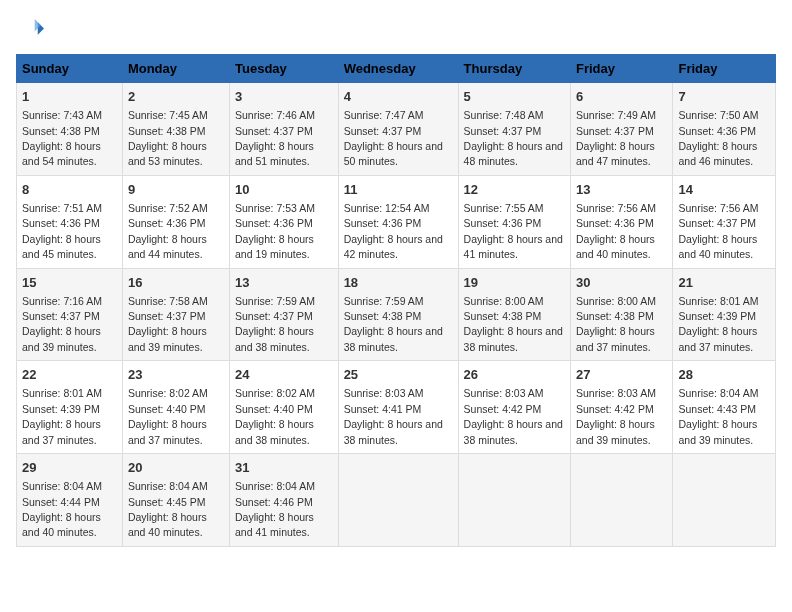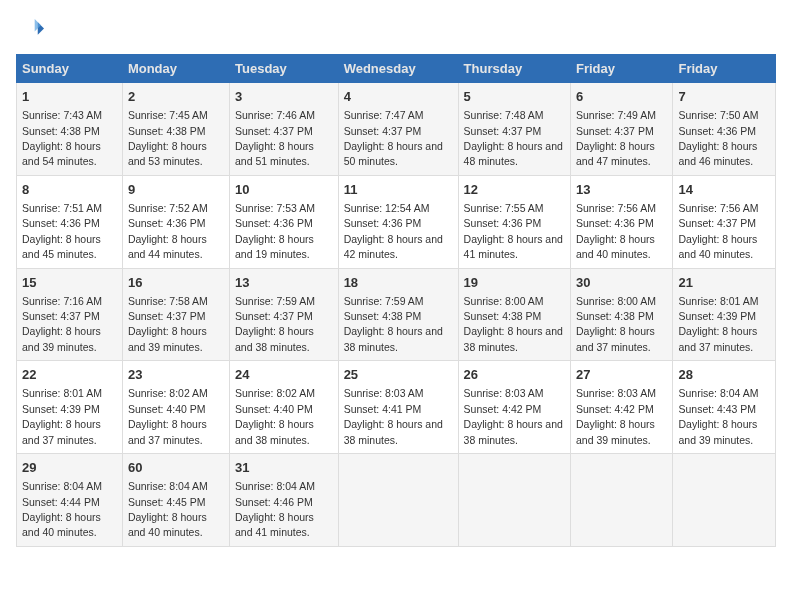--- a/index.html
+++ b/index.html
@@ -44,21 +44,21 @@
       font-size: 15px;
       color: #444;
     }
     table {
       width: 100%;
       border-collapse: collapse;
       font-size: 11px;
     }
     thead tr th {
       background-color: #2e6db4;
-      color: #e5e5e5;
+      color: #000000;
       font-size: 13px;
       font-weight: bold;
       padding: 6px 5px;
       text-align: left;
       border: 1px solid #2e6db4;
     }
     tbody tr {
       background: #fff;
     }
     tbody tr:nth-child(odd) {
@@ -151,21 +151,21 @@
         <td><span class="day-num">22</span><span class="day-detail">Sunrise: 8:01 AM</span><br><span class="day-detail">Sunset: 4:39 PM</span><br><span class="day-detail">Daylight: 8 hours and 37 minutes.</span></td>
         <td><span class="day-num">23</span><span class="day-detail">Sunrise: 8:02 AM</span><br><span class="day-detail">Sunset: 4:40 PM</span><br><span class="day-detail">Daylight: 8 hours and 37 minutes.</span></td>
         <td><span class="day-num">24</span><span class="day-detail">Sunrise: 8:02 AM</span><br><span class="day-detail">Sunset: 4:40 PM</span><br><span class="day-detail">Daylight: 8 hours and 38 minutes.</span></td>
         <td><span class="day-num">25</span><span class="day-detail">Sunrise: 8:03 AM</span><br><span class="day-detail">Sunset: 4:41 PM</span><br><span class="day-detail">Daylight: 8 hours and 38 minutes.</span></td>
         <td><span class="day-num">26</span><span class="day-detail">Sunrise: 8:03 AM</span><br><span class="day-detail">Sunset: 4:42 PM</span><br><span class="day-detail">Daylight: 8 hours and 38 minutes.</span></td>
         <td><span class="day-num">27</span><span class="day-detail">Sunrise: 8:03 AM</span><br><span class="day-detail">Sunset: 4:42 PM</span><br><span class="day-detail">Daylight: 8 hours and 39 minutes.</span></td>
         <td><span class="day-num">28</span><span class="day-detail">Sunrise: 8:04 AM</span><br><span class="day-detail">Sunset: 4:43 PM</span><br><span class="day-detail">Daylight: 8 hours and 39 minutes.</span></td>
       </tr>
       <tr>
         <td><span class="day-num">29</span><span class="day-detail">Sunrise: 8:04 AM</span><br><span class="day-detail">Sunset: 4:44 PM</span><br><span class="day-detail">Daylight: 8 hours and 40 minutes.</span></td>
-        <td><span class="day-num">60</span><span class="day-detail">Sunrise: 8:04 AM</span><br><span class="day-detail">Sunset: 4:45 PM</span><br><span class="day-detail">Daylight: 8 hours and 40 minutes.</span></td>
+        <td><span class="day-num">20</span><span class="day-detail">Sunrise: 8:04 AM</span><br><span class="day-detail">Sunset: 4:45 PM</span><br><span class="day-detail">Daylight: 8 hours and 40 minutes.</span></td>
         <td><span class="day-num">31</span><span class="day-detail">Sunrise: 8:04 AM</span><br><span class="day-detail">Sunset: 4:46 PM</span><br><span class="day-detail">Daylight: 8 hours and 41 minutes.</span></td>
         <td class="empty-cell"></td>
         <td class="empty-cell"></td>
         <td class="empty-cell"></td>
         <td class="empty-cell"></td>
       </tr>
     </tbody>
 </table>
 
 </body></html>

